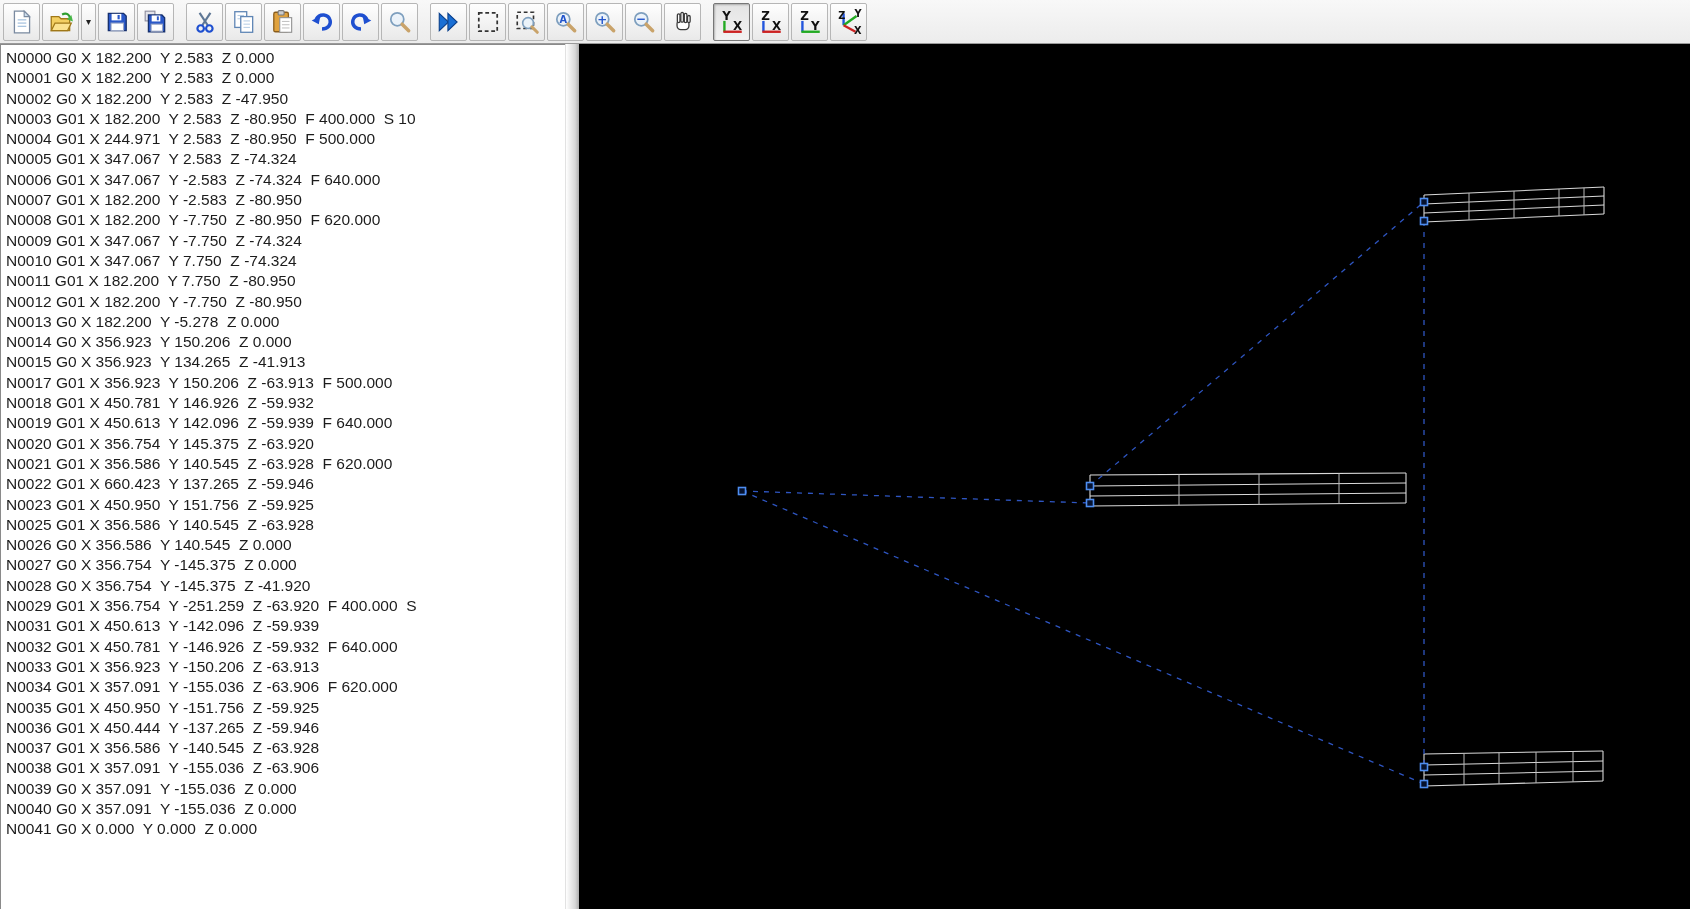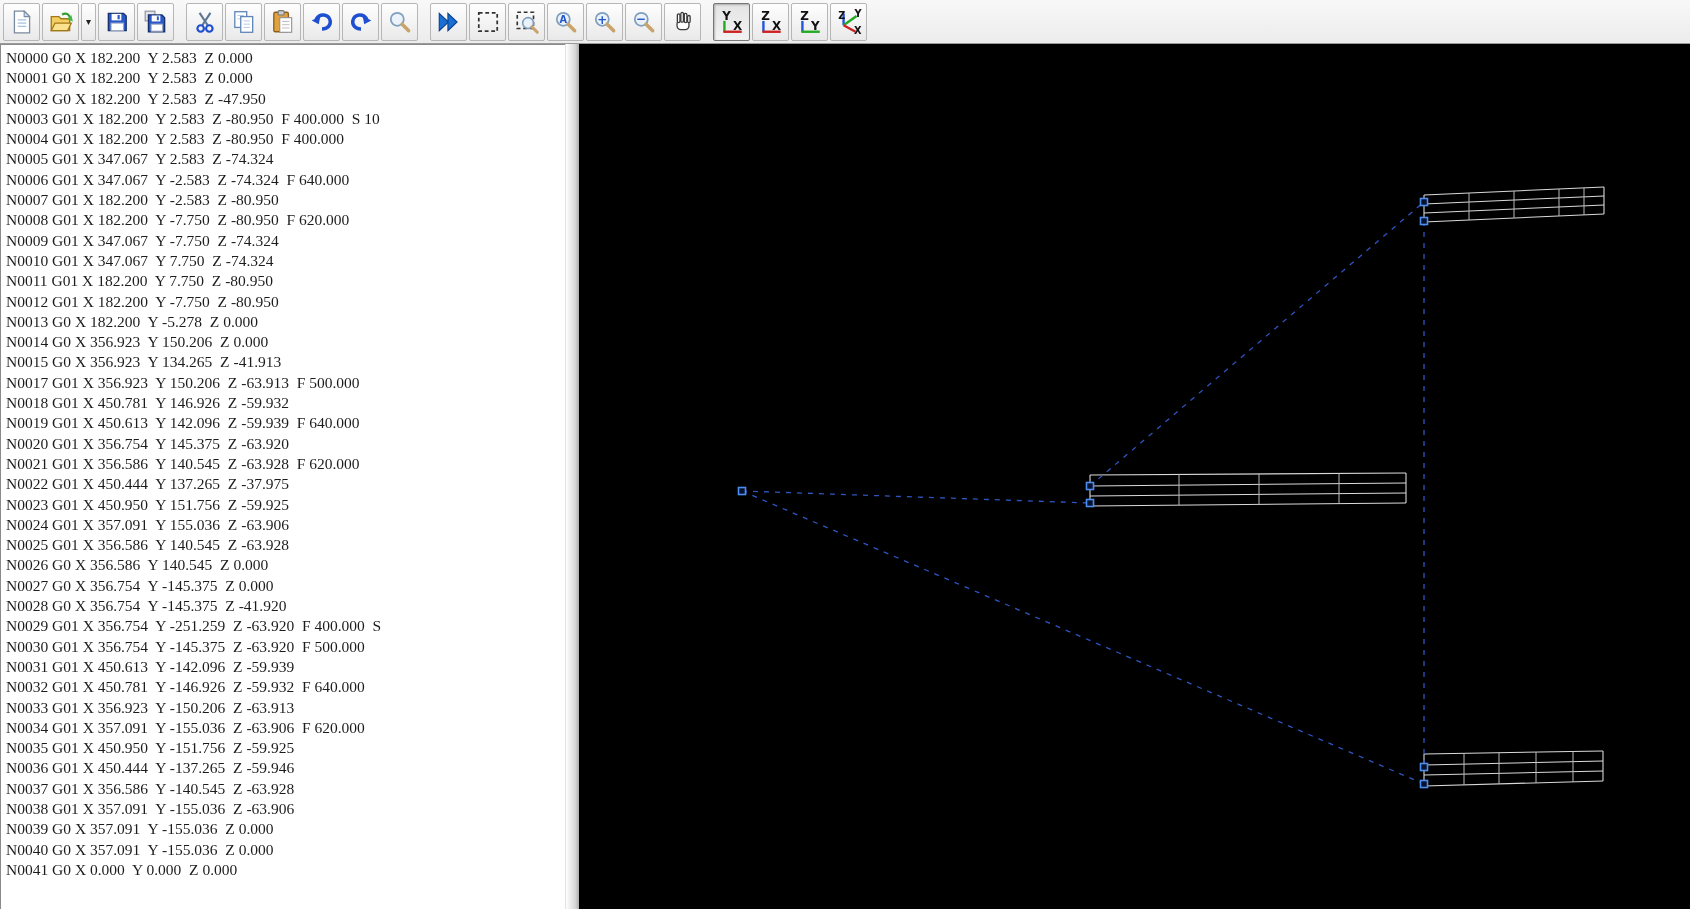--- a/index.html
+++ b/index.html
@@ -36,21 +36,21 @@
 
   #code-panel {
     width: 565px; height: 100%;
     background: #ffffff;
     border-top: 1px solid #8a8a8a;
     border-left: 1px solid #8a8a8a;
     overflow: hidden;
     padding: 3px 0 0 5px;
   }
   .gcode-line {
-    font-family: Liberation Serif, serif;
+    font-family: Liberation Sans, sans-serif;
     font-size: 15.5px; line-height: 20.3px;
     color: #1c1c1c; white-space: pre;
   }
 
   #scroll-strip {
     width: 14px; height: 100%;
     background: linear-gradient(90deg, #ffffff, #d8d8d8 70%, #aeaeae);
     border-left: 1px solid #e2e2e2;
     cursor: pointer;
   }
@@ -289,46 +289,44 @@
       </span>
     </div>
   </div>
 
 <div id="main">
   <div id="code-panel">
       <div class="gcode-line">N0000 G0 X 182.200  Y 2.583  Z 0.000</div>
       <div class="gcode-line">N0001 G0 X 182.200  Y 2.583  Z 0.000</div>
       <div class="gcode-line">N0002 G0 X 182.200  Y 2.583  Z -47.950</div>
       <div class="gcode-line">N0003 G01 X 182.200  Y 2.583  Z -80.950  F 400.000  S 10</div>
-      <div class="gcode-line">N0004 G01 X 182.200  Y 2.583  Z -80.950  F 400.000</div>
+      <div class="gcode-line">N0004 G01 X 244.971  Y 2.583  Z -80.950  F 500.000</div>
       <div class="gcode-line">N0005 G01 X 347.067  Y 2.583  Z -74.324</div>
       <div class="gcode-line">N0006 G01 X 347.067  Y -2.583  Z -74.324  F 640.000</div>
       <div class="gcode-line">N0007 G01 X 182.200  Y -2.583  Z -80.950</div>
       <div class="gcode-line">N0008 G01 X 182.200  Y -7.750  Z -80.950  F 620.000</div>
       <div class="gcode-line">N0009 G01 X 347.067  Y -7.750  Z -74.324</div>
       <div class="gcode-line">N0010 G01 X 347.067  Y 7.750  Z -74.324</div>
       <div class="gcode-line">N0011 G01 X 182.200  Y 7.750  Z -80.950</div>
       <div class="gcode-line">N0012 G01 X 182.200  Y -7.750  Z -80.950</div>
       <div class="gcode-line">N0013 G0 X 182.200  Y -5.278  Z 0.000</div>
       <div class="gcode-line">N0014 G0 X 356.923  Y 150.206  Z 0.000</div>
       <div class="gcode-line">N0015 G0 X 356.923  Y 134.265  Z -41.913</div>
       <div class="gcode-line">N0017 G01 X 356.923  Y 150.206  Z -63.913  F 500.000</div>
       <div class="gcode-line">N0018 G01 X 450.781  Y 146.926  Z -59.932</div>
       <div class="gcode-line">N0019 G01 X 450.613  Y 142.096  Z -59.939  F 640.000</div>
       <div class="gcode-line">N0020 G01 X 356.754  Y 145.375  Z -63.920</div>
       <div class="gcode-line">N0021 G01 X 356.586  Y 140.545  Z -63.928  F 620.000</div>
-      <div class="gcode-line">N0022 G01 X 450.444  Y 137.265  Z -37.975</div>
+      <div class="gcode-line">N0022 G01 X 660.423  Y 137.265  Z -59.946</div>
       <div class="gcode-line">N0023 G01 X 450.950  Y 151.756  Z -59.925</div>
-      <div class="gcode-line">N0024 G01 X 357.091  Y 155.036  Z -63.906</div>
       <div class="gcode-line">N0025 G01 X 356.586  Y 140.545  Z -63.928</div>
       <div class="gcode-line">N0026 G0 X 356.586  Y 140.545  Z 0.000</div>
       <div class="gcode-line">N0027 G0 X 356.754  Y -145.375  Z 0.000</div>
       <div class="gcode-line">N0028 G0 X 356.754  Y -145.375  Z -41.920</div>
       <div class="gcode-line">N0029 G01 X 356.754  Y -251.259  Z -63.920  F 400.000  S</div>
-      <div class="gcode-line">N0030 G01 X 356.754  Y -145.375  Z -63.920  F 500.000</div>
       <div class="gcode-line">N0031 G01 X 450.613  Y -142.096  Z -59.939</div>
       <div class="gcode-line">N0032 G01 X 450.781  Y -146.926  Z -59.932  F 640.000</div>
       <div class="gcode-line">N0033 G01 X 356.923  Y -150.206  Z -63.913</div>
       <div class="gcode-line">N0034 G01 X 357.091  Y -155.036  Z -63.906  F 620.000</div>
       <div class="gcode-line">N0035 G01 X 450.950  Y -151.756  Z -59.925</div>
       <div class="gcode-line">N0036 G01 X 450.444  Y -137.265  Z -59.946</div>
       <div class="gcode-line">N0037 G01 X 356.586  Y -140.545  Z -63.928</div>
       <div class="gcode-line">N0038 G01 X 357.091  Y -155.036  Z -63.906</div>
       <div class="gcode-line">N0039 G0 X 357.091  Y -155.036  Z 0.000</div>
       <div class="gcode-line">N0040 G0 X 357.091  Y -155.036  Z 0.000</div>

